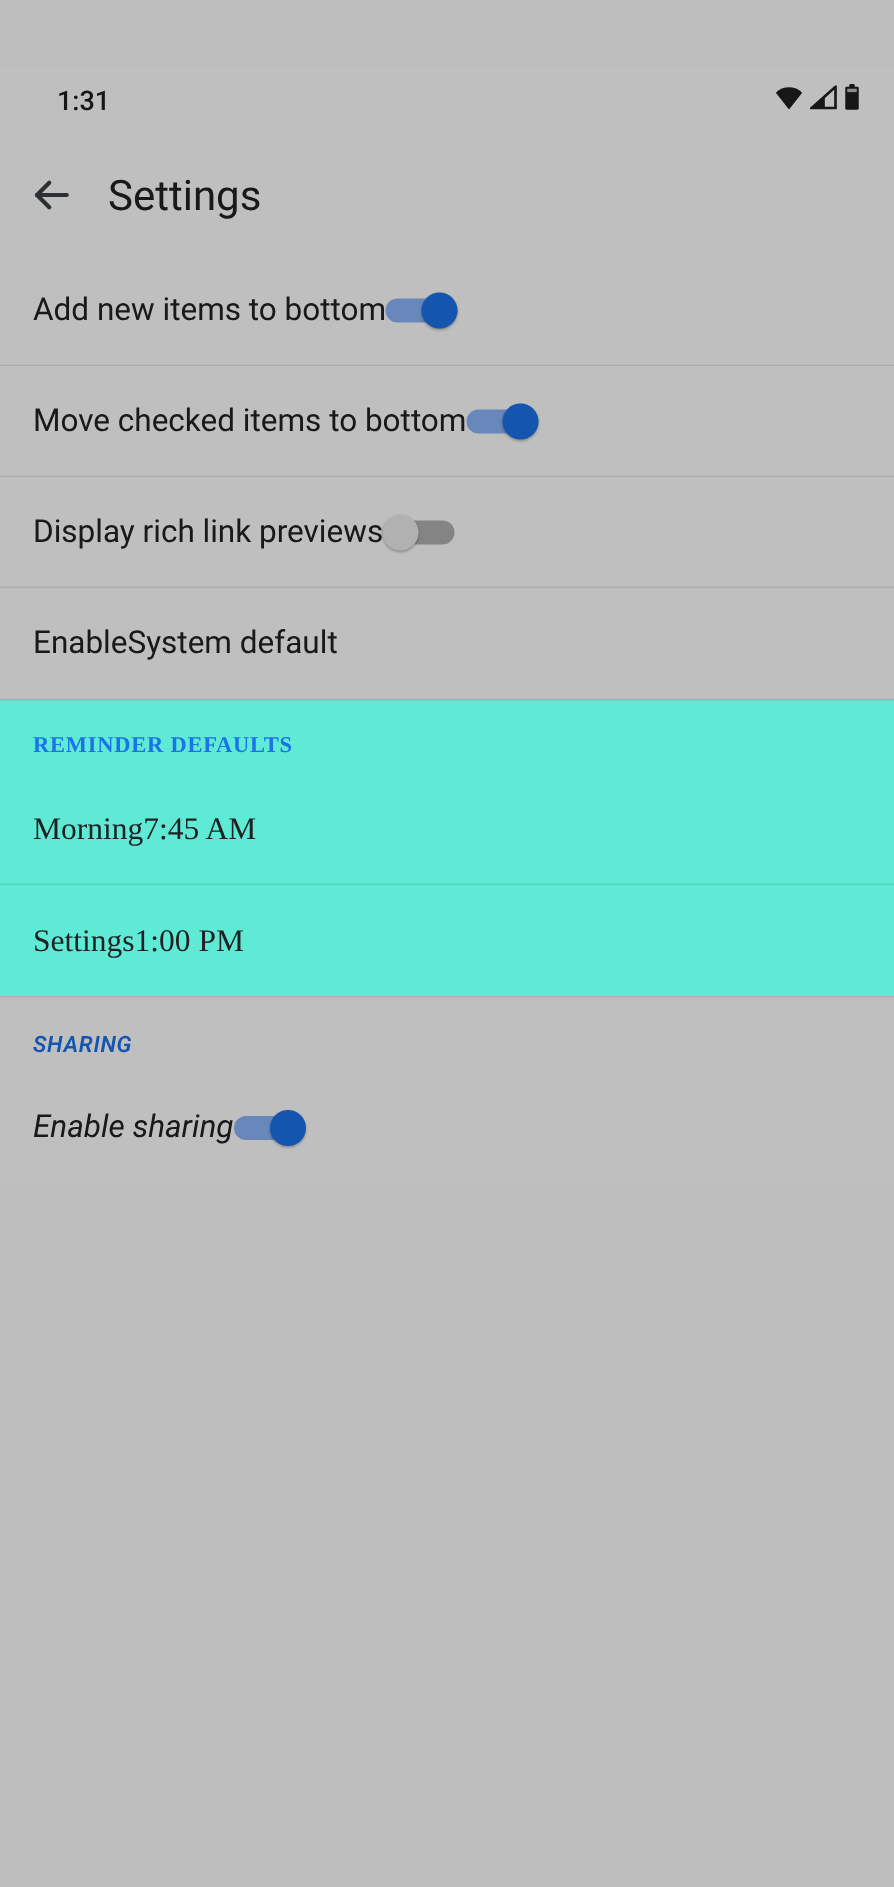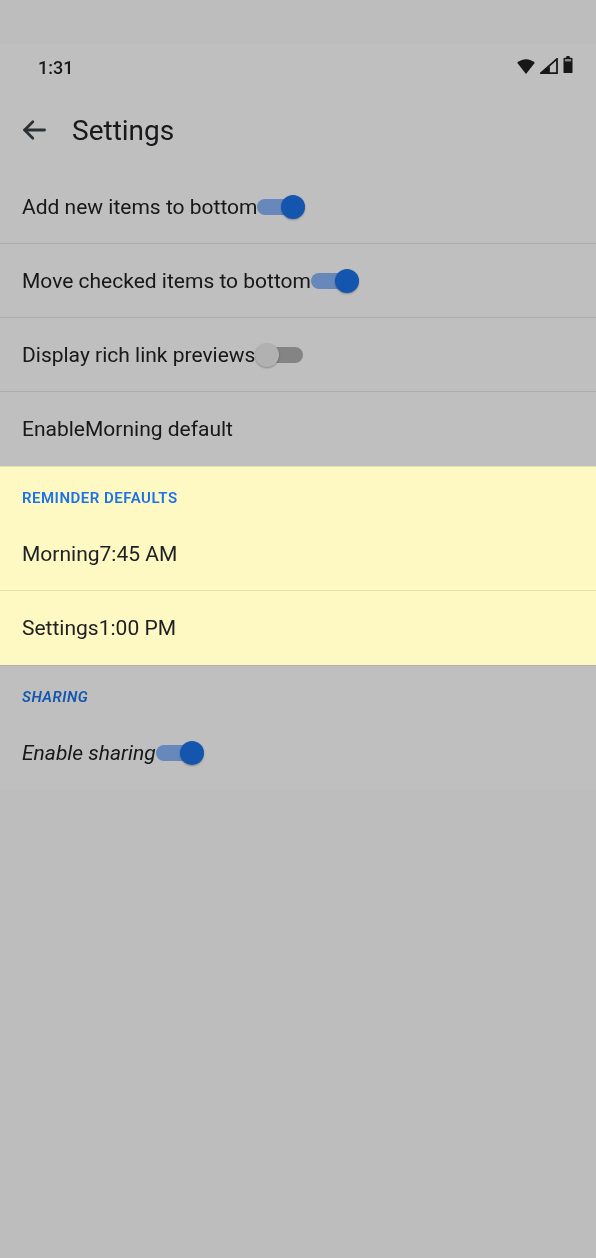--- a/index.html
+++ b/index.html
@@ -20,21 +20,21 @@
     .section.first { border-top: none; }
     
     .toggle { position: relative; width: 48px; height: 28px; }
     .toggle .track { position: absolute; left: 0; right: 0; top: 6px; height: 16px; border-radius: 8px; background: #b0b0b0; }
     .toggle .thumb { position: absolute; width: 24px; height: 24px; border-radius: 50%; top: 2px; background: #ececec; box-shadow: 0 1px 2px rgba(0,0,0,0.3); }
     .toggle.on .track { background: #8ab4f8; }
     .toggle.on .thumb { background: #1a73e8; left: 24px; }
     .toggle.off .thumb { left: 0; }
     .nav-handle { position: absolute; bottom: 8px; left: 50%; transform: translateX(-50%); width: 140px; height: 5px; border-radius: 3px; background: #4a4a4a; }
     .root { position: relative; width: 596px; height: 1258px; overflow: hidden; margin-top: 44px; }
-    .highlight { background: #fef9c3; }
+    .highlight { background: #5eead4; font-family: Liberation Serif, serif; }
     .section-border-top { border-top: 1px solid rgba(0,0,0,0.08); font-style: italic; }
   </style>
 </head>
 <body>
 
 <div class="root">
 
   <div class="status-bar overlay-dim surface">
     <span>1:31</span>
     <div class="status-icons">
@@ -90,21 +90,21 @@
     <div class="row">
       <span class="label">Display rich link previews</span>
       <div class="toggle off">
           <div class="track"></div>
           <div class="thumb"></div>
         </div>
     </div>
 
     <div class="row">
       <span class="label">Enable</span>
-      <span class="value">Morning default</span>
+      <span class="value">System default</span>
     </div>
   </div>
 
   <div class="section highlight">
     <div class="section-header">REMINDER DEFAULTS</div>
 
     <div class="row">
       <span class="label">Morning</span>
       <span class="value">7:45 AM</span>
     </div>

